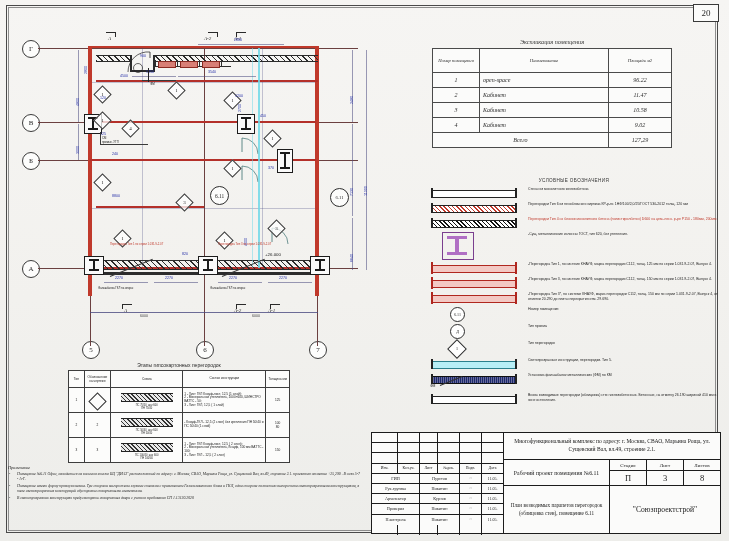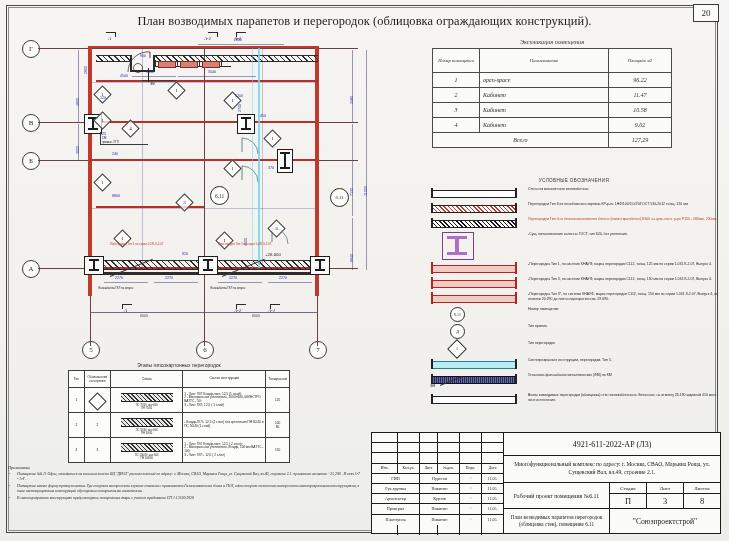--- a/index.html
+++ b/index.html
@@ -195,21 +195,20 @@
 </style>
 </head>
 <body>
 
 <div id="page">
   <div id="paper" class="abs"></div>
   <div id="sheet-border" class="abs"></div>
   <div id="sheet-border2" class="abs"></div>
 
   <div id="page-number" class="abs">20</div>
-  <div id="doc-title" class="abs">План возводимых парапетов и перегородок (облицовка ограждающих конструкций).</div>
 
   <div id="plan" class="abs">
 
     
     <div class="axis-bub" style="left:0px;top:4px;">Г</div>
     <div class="axis-bub" style="left:0px;top:78px;">В</div>
     <div class="axis-bub" style="left:0px;top:116px;">Б</div>
     <div class="axis-bub" style="left:0px;top:224px;">А</div>
 
     
@@ -750,21 +749,20 @@
       <div class="sl-row">
         <div class="sl-c w1"></div>
           <div class="sl-c w2"></div>
         <div class="sl-c w3"></div>
           <div class="sl-c w4"></div>
         <div class="sl-c w5"></div>
           <div class="sl-c w6"></div>
       </div>
     </div>
     <div id="stamp-right">
-      <div class="sr-code">4921-611-2022-АР (Л3)</div>
       <div class="sr-obj">Многофункциональный комплекс по адресу: г. Москва, СВАО, Марьина Роща, ул. Сущевский Вал, вл.49, строение 2.1.</div>
       <div class="sr-mid">
         <div class="sr-mid-l">Рабочий проект
 помещения №6.11</div>
         <div class="sr-mid-r">
           <div class="sr-mid-r-top">
             <div class="mr-c">Стадия</div>
             <div class="mr-c">Лист</div>
             <div class="mr-c">Листов</div>
           </div>

